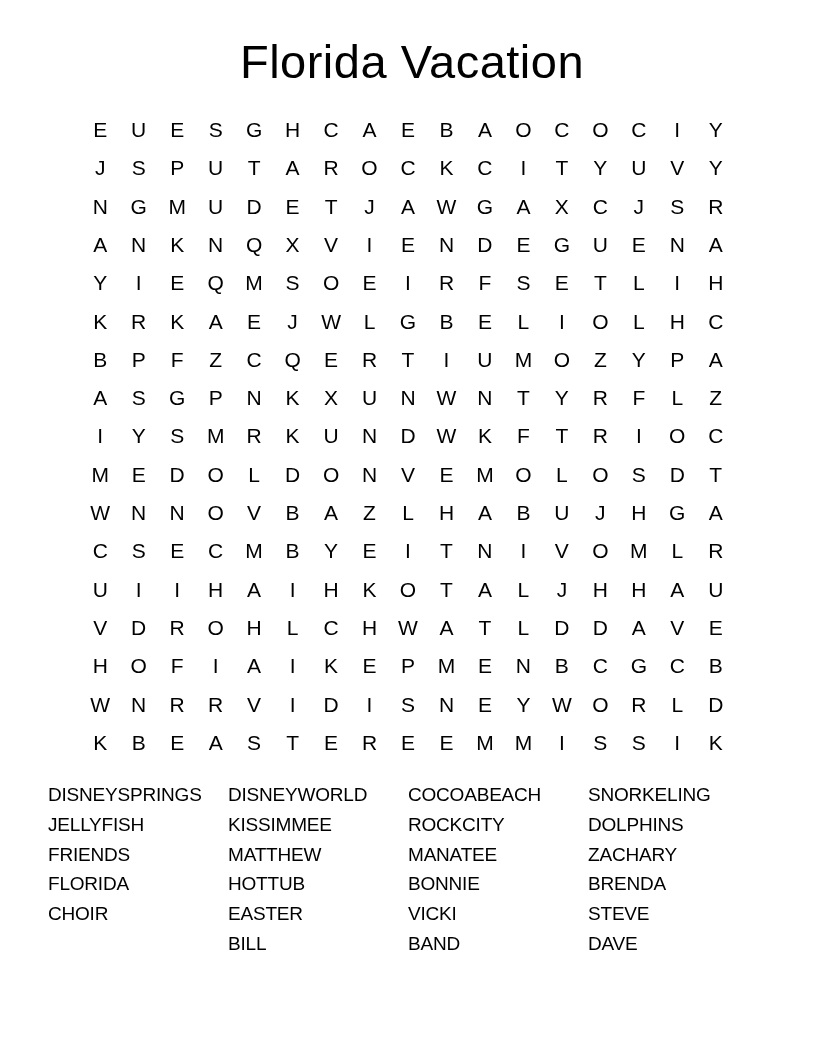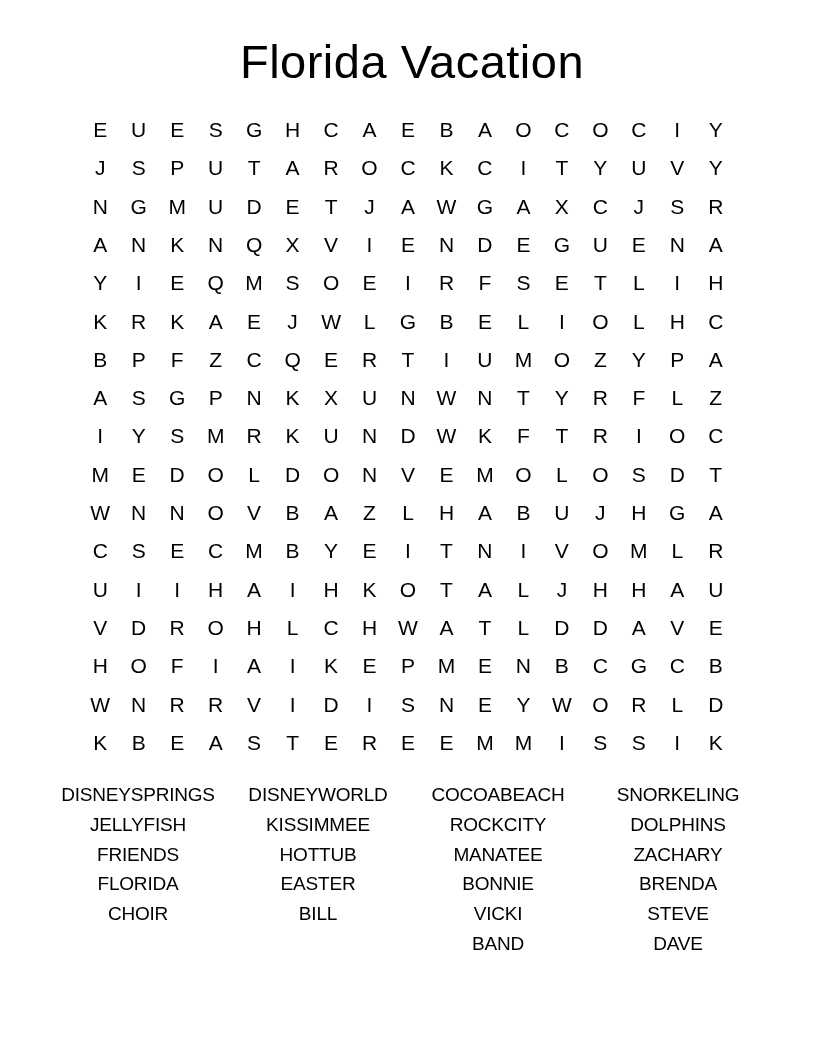--- a/index.html
+++ b/index.html
@@ -53,21 +53,20 @@
   .word-list {
     position: absolute;
     left: 48px;
     top: 780px;
     width: 740px;
     display: grid;
     grid-template-columns: 180px 180px 180px 180px;
   }
   .word-col {
     display: block;
-    text-align: center;
   }
   .word-item {
     font-size: 19px;
     font-weight: 400;
     line-height: 29.8px;
     letter-spacing: -0.2px;
     white-space: nowrap;
     color: #000000;
   }
 </style>
@@ -374,20 +373,21 @@
       <div class="word-col">
         <div class="word-item">DISNEYSPRINGS</div>
         <div class="word-item">JELLYFISH</div>
         <div class="word-item">FRIENDS</div>
         <div class="word-item">FLORIDA</div>
         <div class="word-item">CHOIR</div>
       </div>
       <div class="word-col">
         <div class="word-item">DISNEYWORLD</div>
         <div class="word-item">KISSIMMEE</div>
+        <div class="word-item">MATTHEW</div>
         <div class="word-item">HOTTUB</div>
         <div class="word-item">EASTER</div>
         <div class="word-item">BILL</div>
       </div>
       <div class="word-col">
         <div class="word-item">COCOABEACH</div>
         <div class="word-item">ROCKCITY</div>
         <div class="word-item">MANATEE</div>
         <div class="word-item">BONNIE</div>
         <div class="word-item">VICKI</div>

